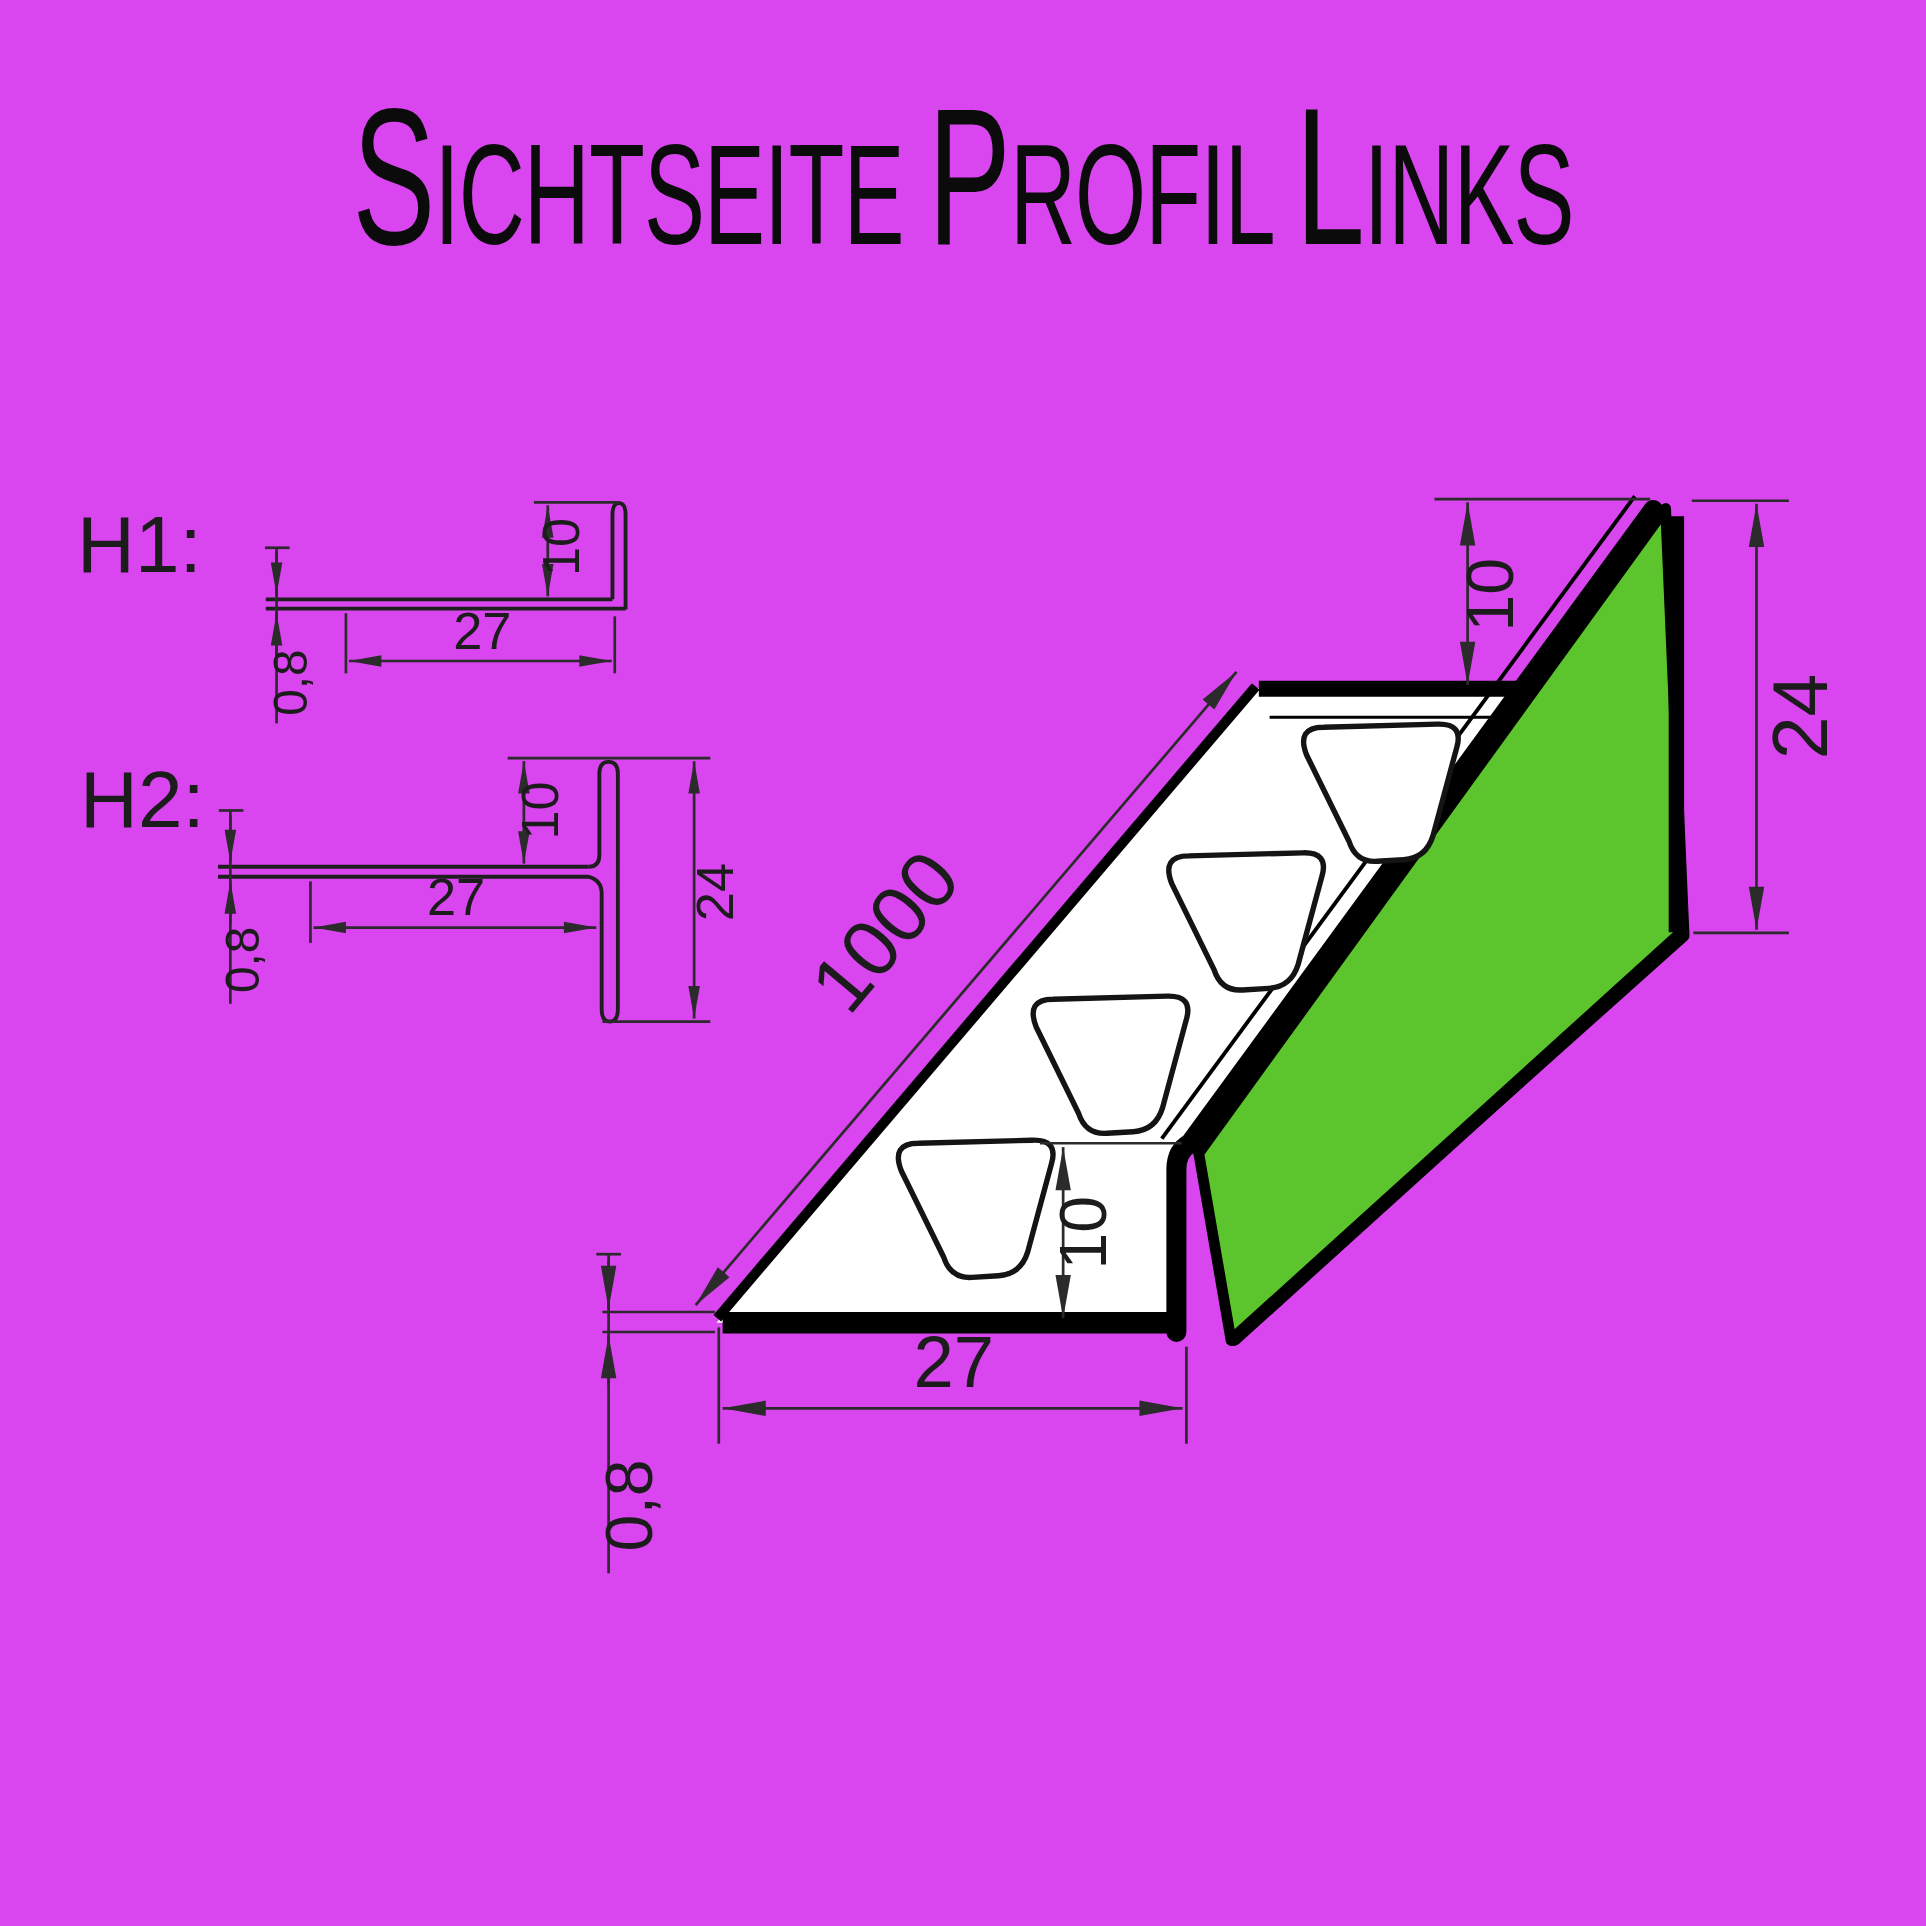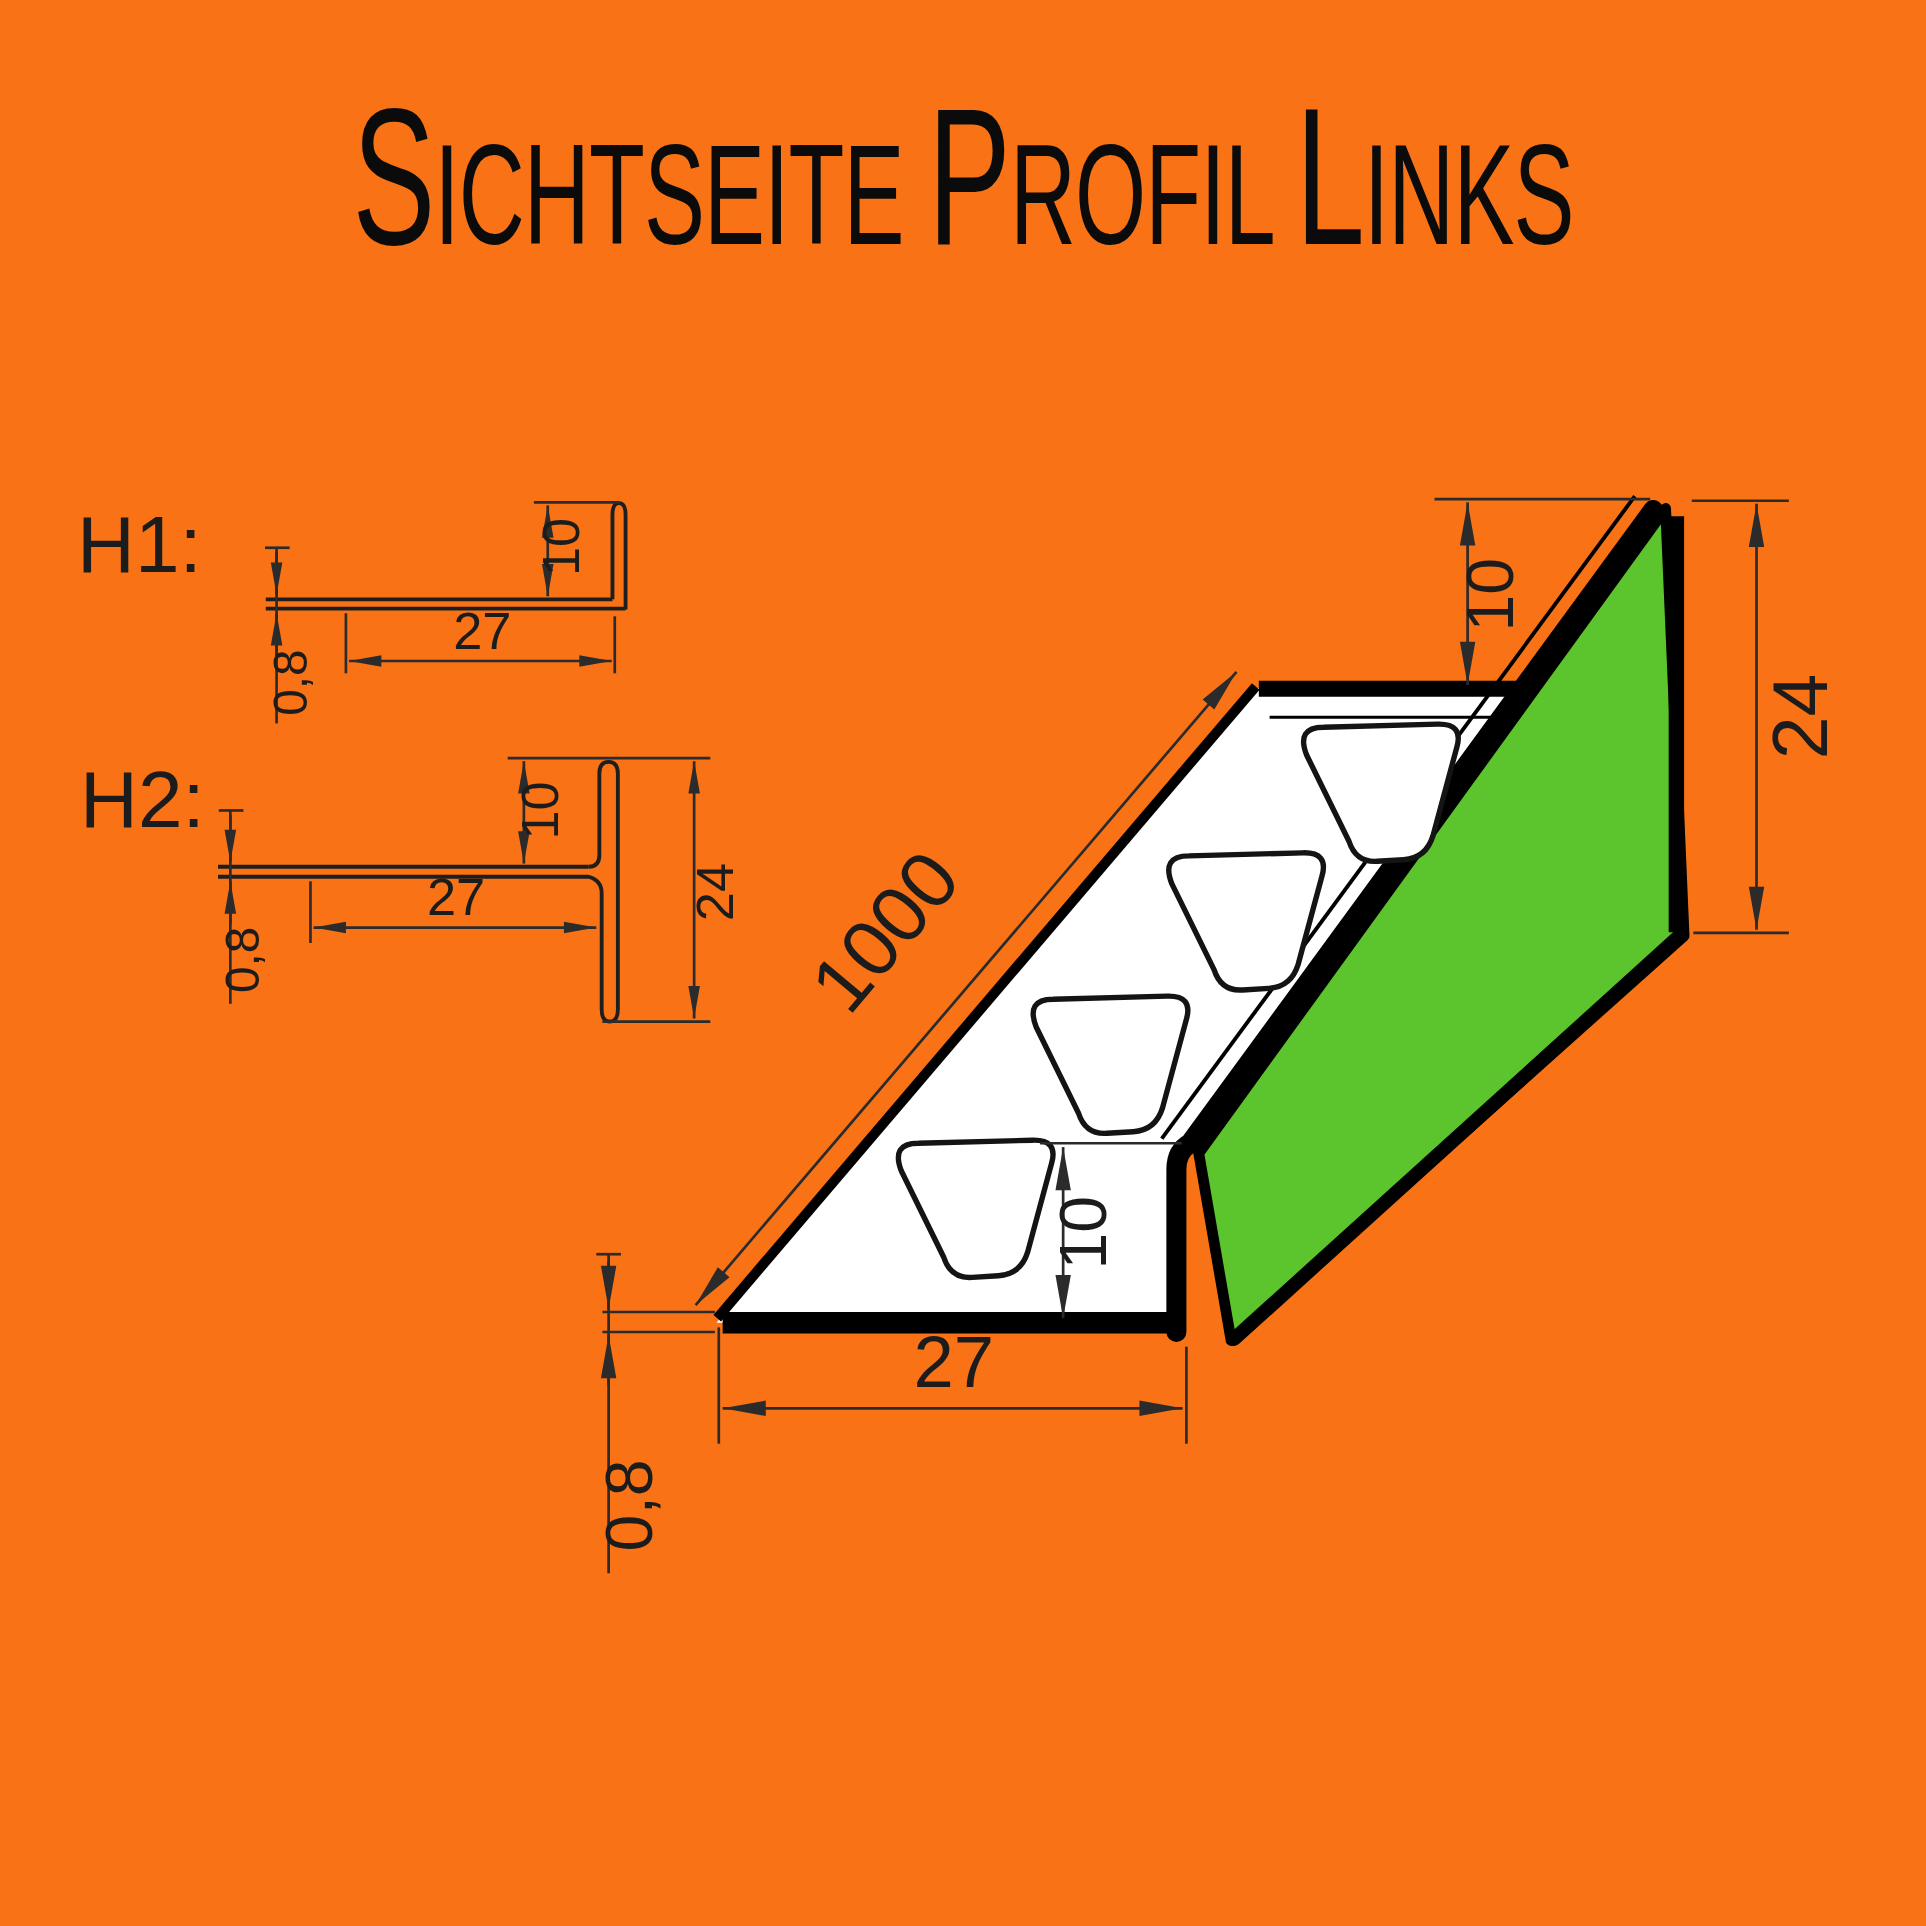--- a/index.html
+++ b/index.html
@@ -1,16 +1,16 @@
 <!DOCTYPE html>
 <html style="font-size:12.3px"><head>
 <meta charset="utf-8">
 <style>
   html,body{margin:0;padding:0;background:#ffffff;}
-  #stage{position:relative;width:1926px;height:1926px;background:#f97316;overflow:hidden;
+  #stage{position:relative;width:1926px;height:1926px;background:#d946ef;overflow:hidden;
          font-family:"Liberation Sans",sans-serif;}
   
   #title{position:absolute;top:80px;left:0;width:1926px;text-align:center;
          white-space:pre;color:#0b0b0b;line-height:1;
          transform:scaleX(0.64);transform-origin:50% 50%;letter-spacing:-1.5px;}
   #title .cap{font-size:194px;}
   #title .sc{font-size:143px;text-transform:uppercase;}
   
   svg{position:absolute;left:0;top:0;}
   .mat{stroke:#1e1e1e;stroke-width:5px;fill:none;}

